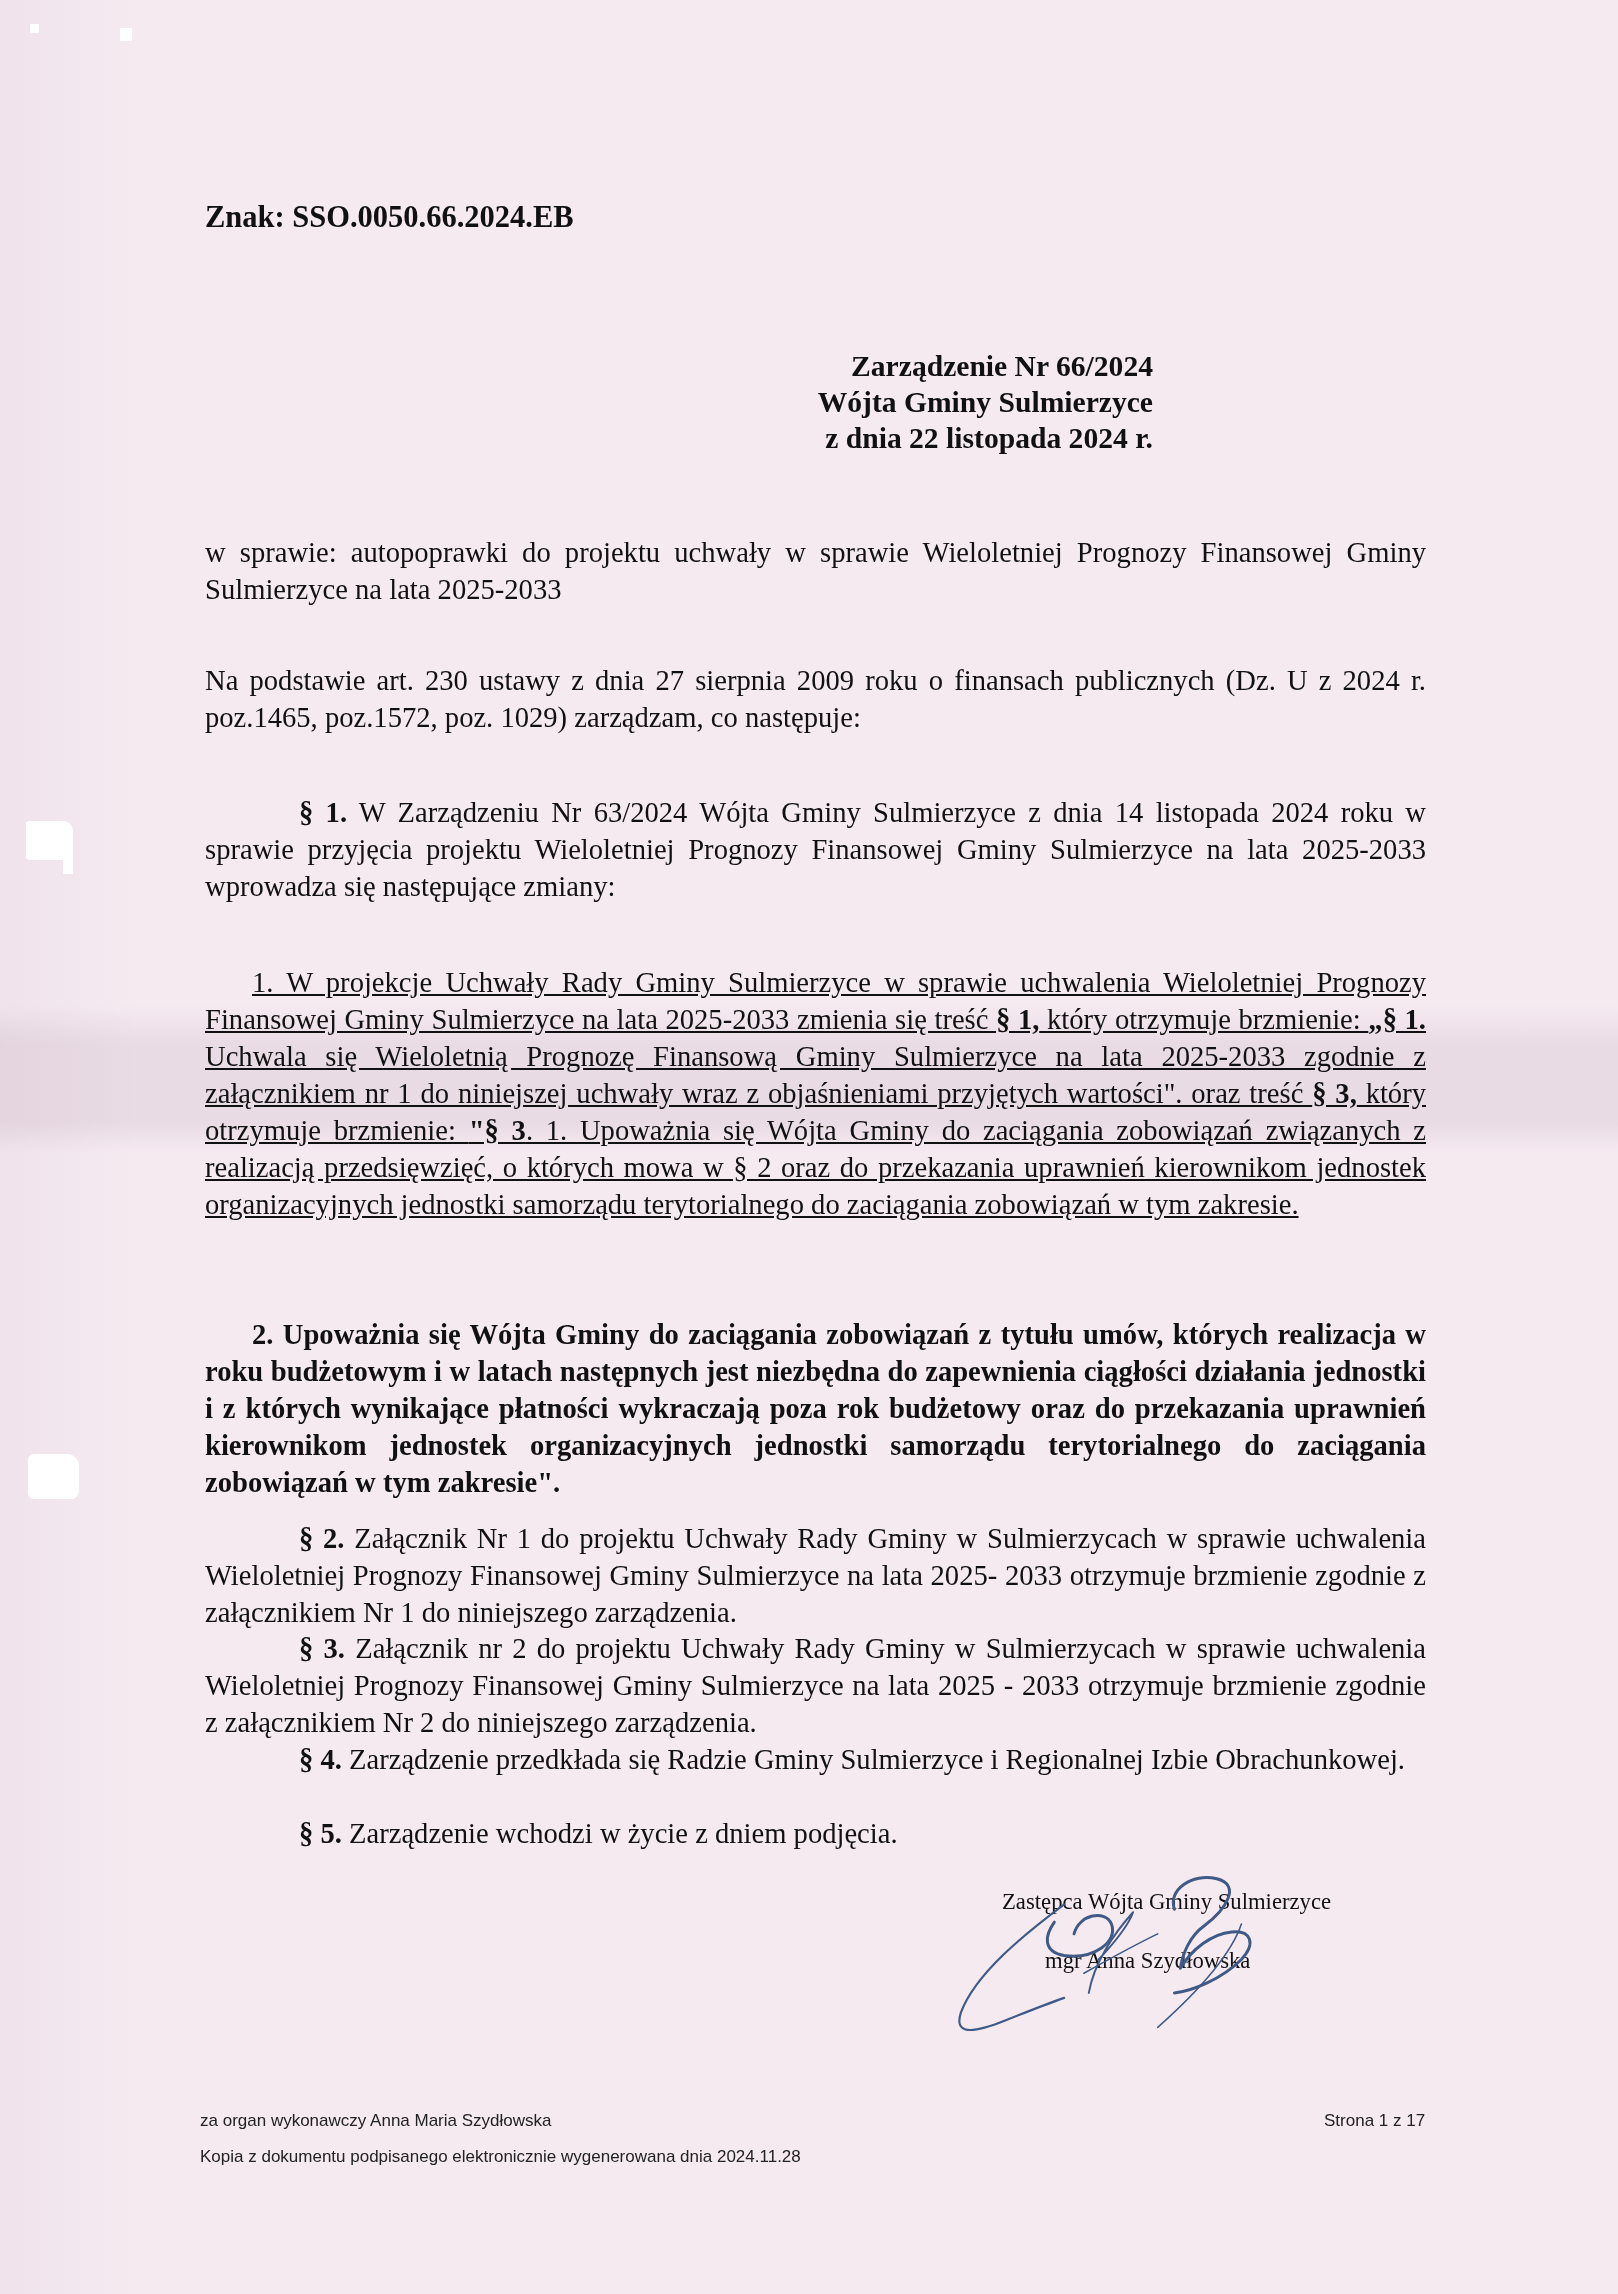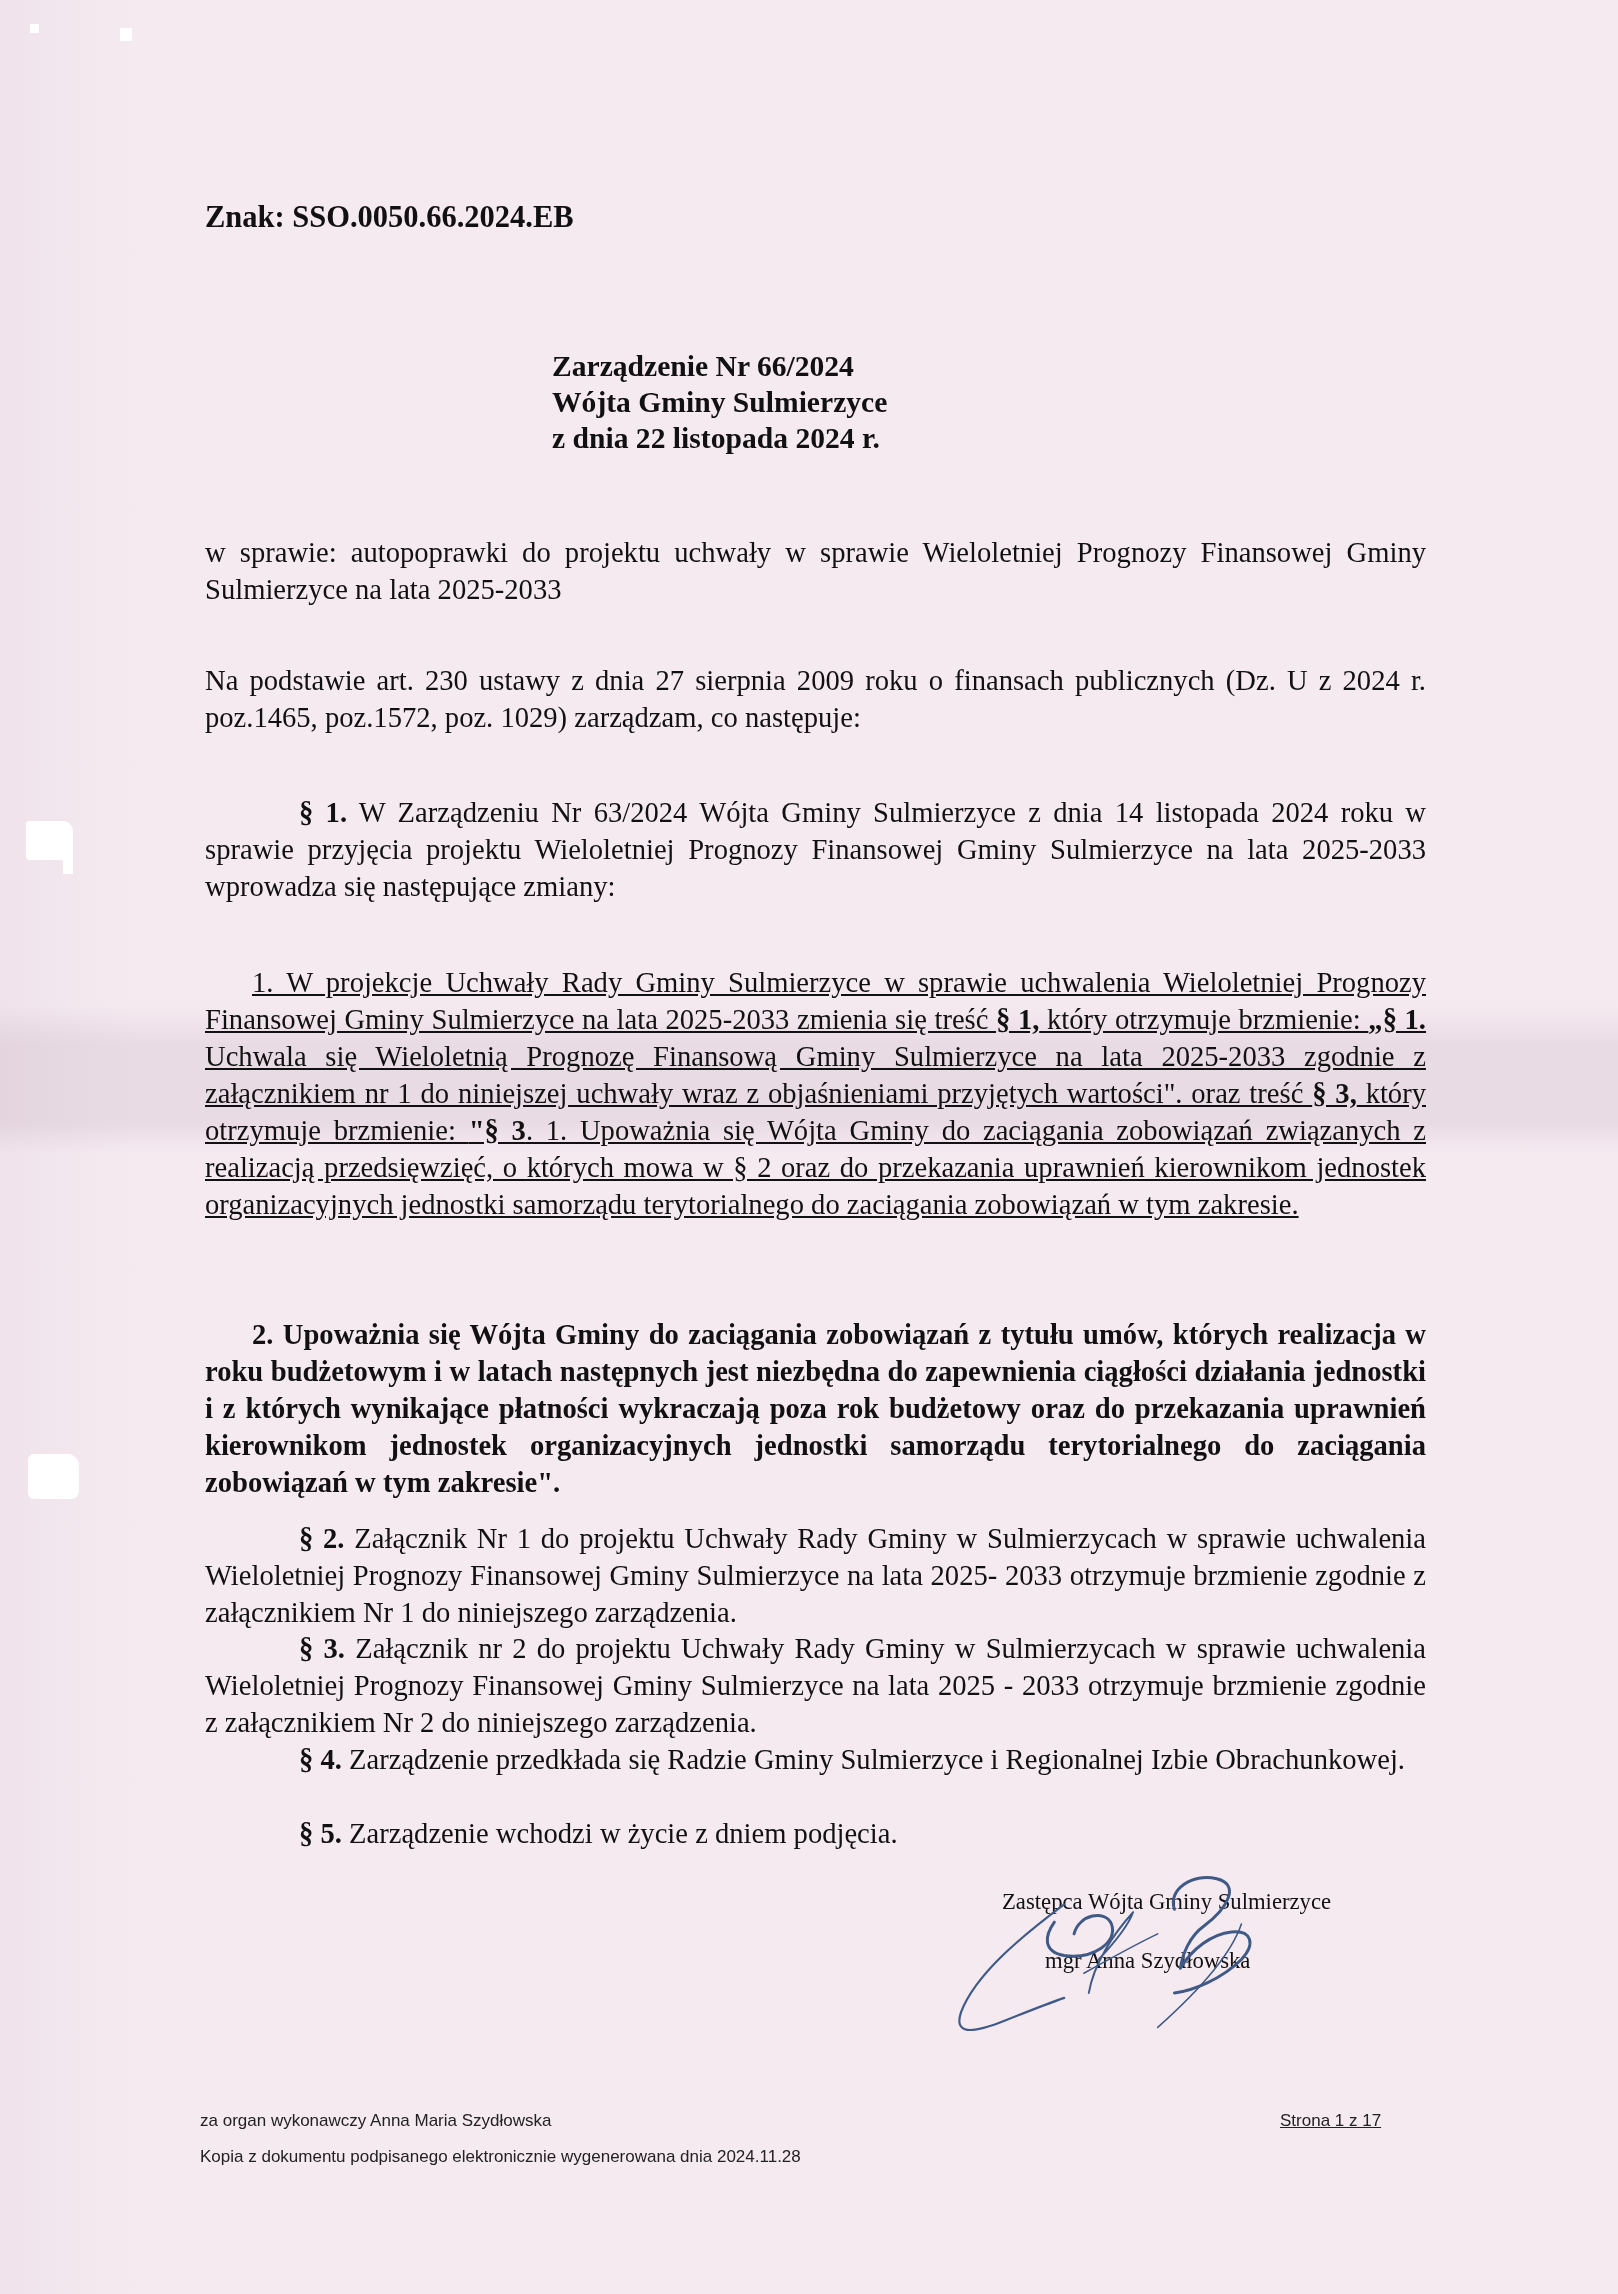--- a/index.html
+++ b/index.html
@@ -25,21 +25,21 @@
   .hole.h4 { left: 120px; top: 27.6px; width: 11.8px; height: 13.8px; }
 
   .page { position: absolute; left: 0; top: 0; width: 1618px; height: 2010px; }
 
   .ref {
     position: absolute; left: 205px; top: 200px;
     font-weight: bold; font-size: 30.5px; letter-spacing: 0px;
   }
   .title {
     position: absolute; left: 552px; width: 601px; top: 348px;
-    text-align: left; font-weight: bold; font-size: 29.6px; line-height: 36px;
+    text-align: right; font-weight: bold; font-size: 29.6px; line-height: 36px;
   }
   .title div { margin: 0; }
 
   .para {
     position: absolute; left: 205px; width: 1221px;
     font-size: 28.6px; line-height: 37px; text-align: justify;
     text-align-last: left;
   }
   .p-subject { top: 534px; }
   .p-basis { top: 662px; }
@@ -62,21 +62,21 @@
     position: absolute; left: 99px; top: 71px; font-size: 22.7px; white-space: nowrap;
   }
   .sig-svg { position: absolute; left: 0; top: -11.8px; width: 512px; height: 187px; pointer-events: none; }
 
   .footer {
     position: absolute; font-family: "Liberation Sans", "DejaVu Sans", sans-serif;
     font-size: 17px; color: #222;
   }
   .f-organ { left: 200px; top: 2111px; }
   .f-copy { left: 200px; top: 2147px; }
-  .f-page { left: 1280px; top: 2111px; text-decoration: underline; }
+  .f-page { left: 1324px; top: 2111px; }
 </style>
 </head>
 <body>
 
 <div class="scan-shade"></div>
 <div class="hole h3"></div>
 <div class="hole h4"></div>
 <div class="hole h1"></div>
 <div class="hole h1b"></div>
 <div class="hole h2"></div>

